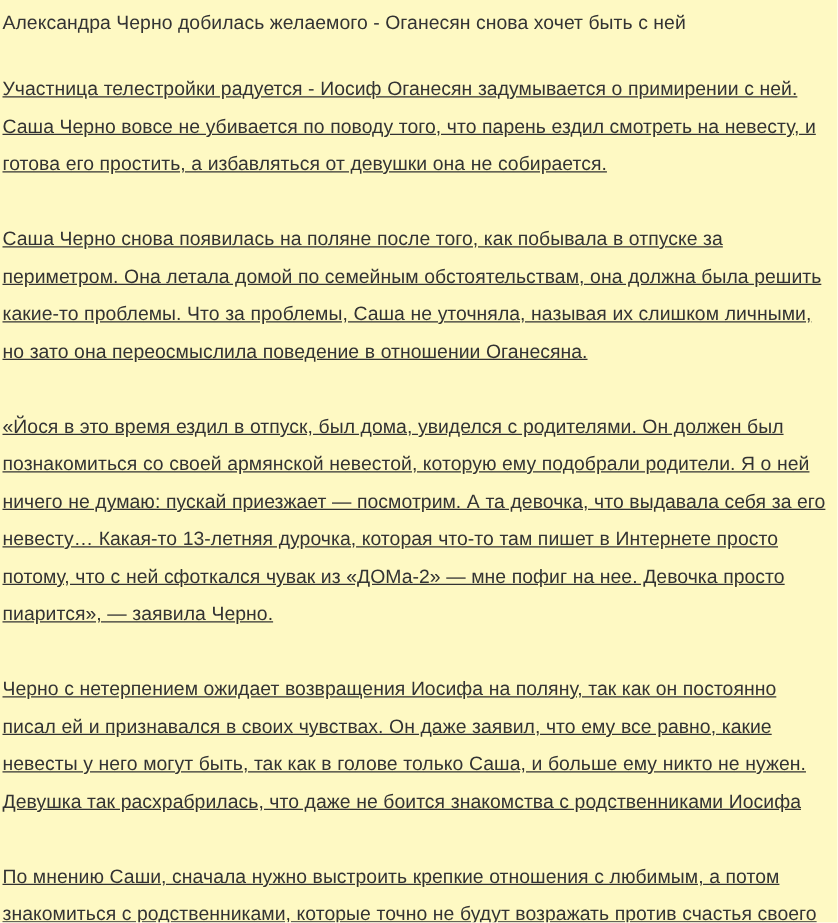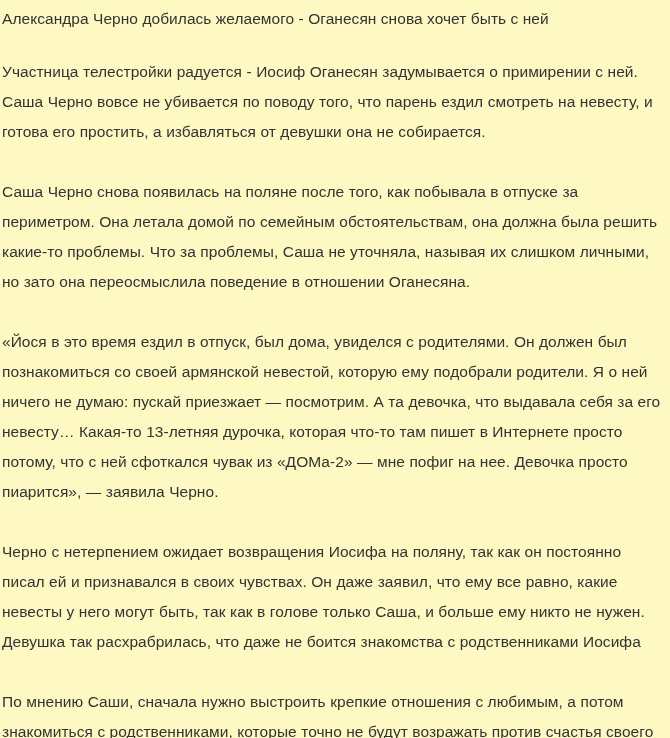--- a/index.html
+++ b/index.html
@@ -49,20 +49,21 @@
 
   .paragraph {
     font-size: 15.5px;
     line-height: 30px;
     color: #333333;
     margin: 0;
     padding: 0;
     text-align: left;
     letter-spacing: 0.04px;
     word-spacing: 0.1px;
+    text-decoration: underline;
   }
 
   
   .para-gap {
     height: 30px;
   }
 
   .title-gap {
     height: 23px;
   }

